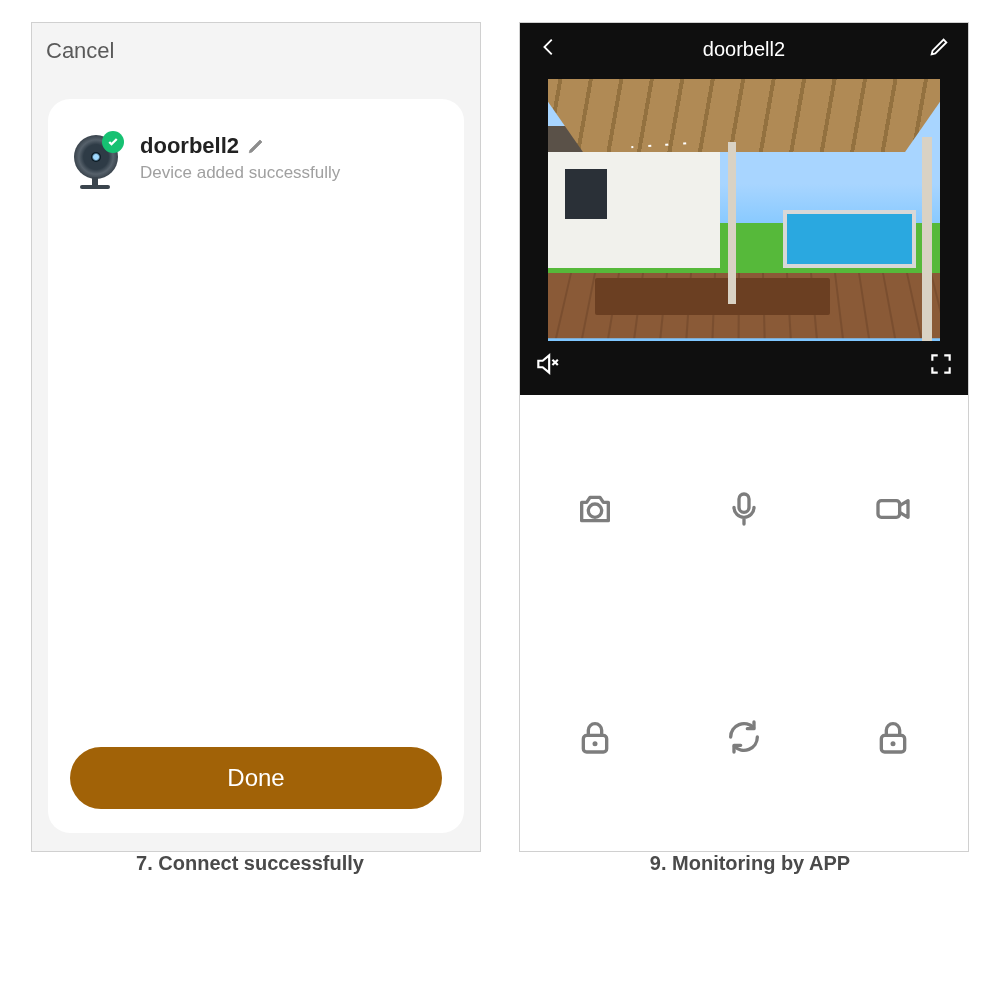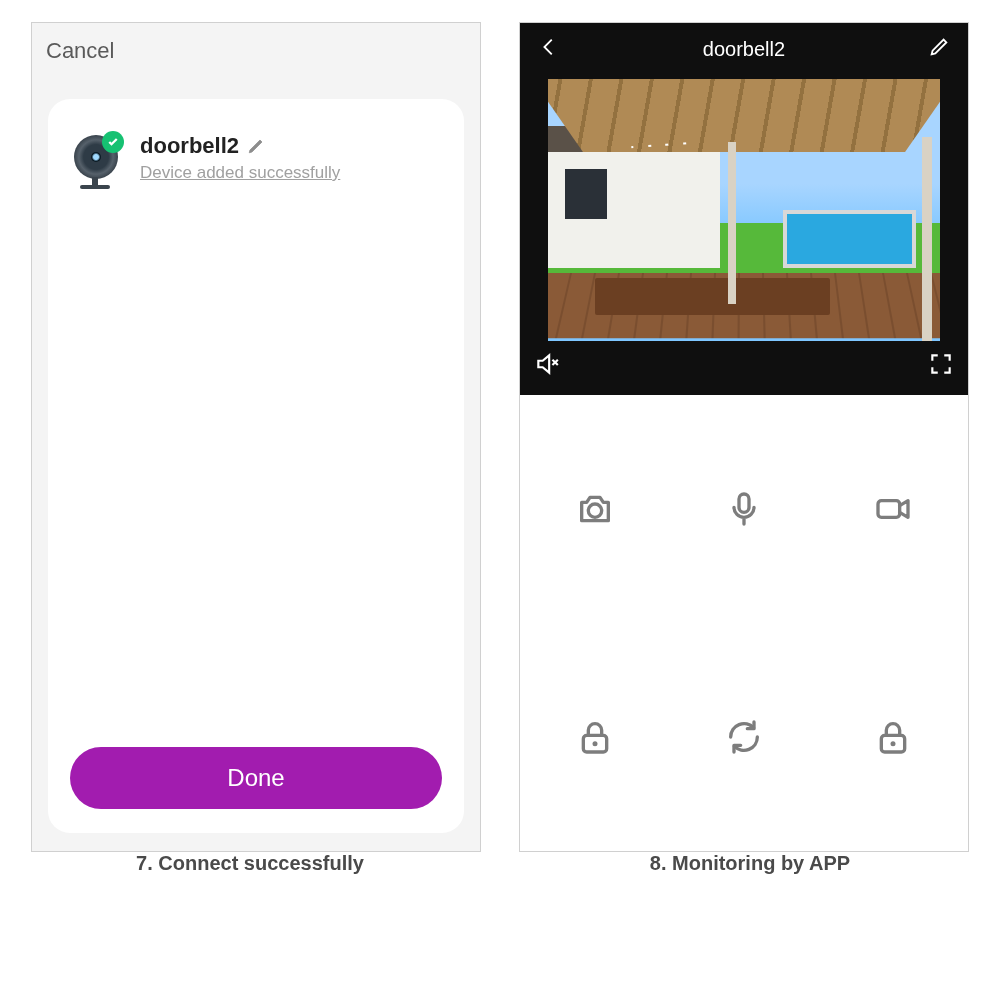--- a/index.html
+++ b/index.html
@@ -22,23 +22,23 @@
   .dev-lens  { position: absolute; left: 50%; top: 50%; transform: translate(-50%,-50%); width: 10px; height: 10px; border-radius: 50%; background: radial-gradient(circle, #9fd9ff 0 35%, #0a1a24 60%); }
   .dev-stand { position: absolute; left: 22px; top: 44px; width: 6px; height: 10px; background: #3a444d; }
   .dev-base  { position: absolute; left: 10px; top: 52px; width: 30px; height: 4px; border-radius: 2px; background: #3a444d; }
   .dev-badge { position: absolute; right: 2px; top: -2px; width: 22px; height: 22px; border-radius: 50%; background: #16c172; display:flex; align-items:center; justify-content:center; }
   .dev-badge svg { width: 12px; height: 12px; stroke: #fff; stroke-width: 3; fill: none; }
   .dev-text { flex: 1; }
   .dev-name-line { display: flex; align-items: center; gap: 8px; }
   .dev-name { font-size: 22px; font-weight: 700; color: #222; }
   .pencil { width: 18px; height: 18px; }
   .pencil svg { width: 100%; height: 100%; stroke: #8d8d8d; fill: #8d8d8d; }
-  .dev-sub { margin-top: 4px; color: #a0a0a0; font-size: 17px; text-decoration: underline; }
+  .dev-sub { margin-top: 4px; color: #a0a0a0; font-size: 17px; }
   .card-spacer { flex: 1; }
-  .done-btn { width: 100%; height: 62px; border-radius: 40px; background: #a21caf; color: #fff; font-size: 24px; display: flex; align-items: center; justify-content: center; font-weight: 500; cursor: pointer; }
+  .done-btn { width: 100%; height: 62px; border-radius: 40px; background: #a16207; color: #fff; font-size: 24px; display: flex; align-items: center; justify-content: center; font-weight: 500; cursor: pointer; }
 
   
   .p2-top { height: 52px; background: #0f0f0f; display: flex; align-items: center; justify-content: space-between; padding: 0 18px; color: #fff; }
   .p2-title { font-size: 20px; }
   .p2-top svg { width: 22px; height: 22px; stroke: #fff; fill: none; stroke-width: 2; }
   .p2-video { height: 320px; background: #0f0f0f; position: relative; display: flex; align-items: center; justify-content: center; }
   .feed { position: absolute; left: 28px; right: 28px; top: 4px; bottom: 54px; overflow: hidden; }
   
   .sky   { position:absolute; inset:0; background: linear-gradient(#a8d5ff 0 40%, #7ec6ff 60%); }
   .lawn  { position:absolute; left:0; right:0; top:55%; height:30%; background:#56b93a; }
@@ -188,14 +188,14 @@
             <circle cx="12" cy="16" r="1.5" fill="#7d7d7d" stroke="none"></circle>
           </svg>
       </div>
     </div>
   </div>
 
 </div>
 
 <div class="captions">
   <div class="cap">7. Connect successfully</div>
-  <div class="cap">8. Monitoring by APP</div>
+  <div class="cap">9. Monitoring by APP</div>
 </div>
 
 </body></html>

